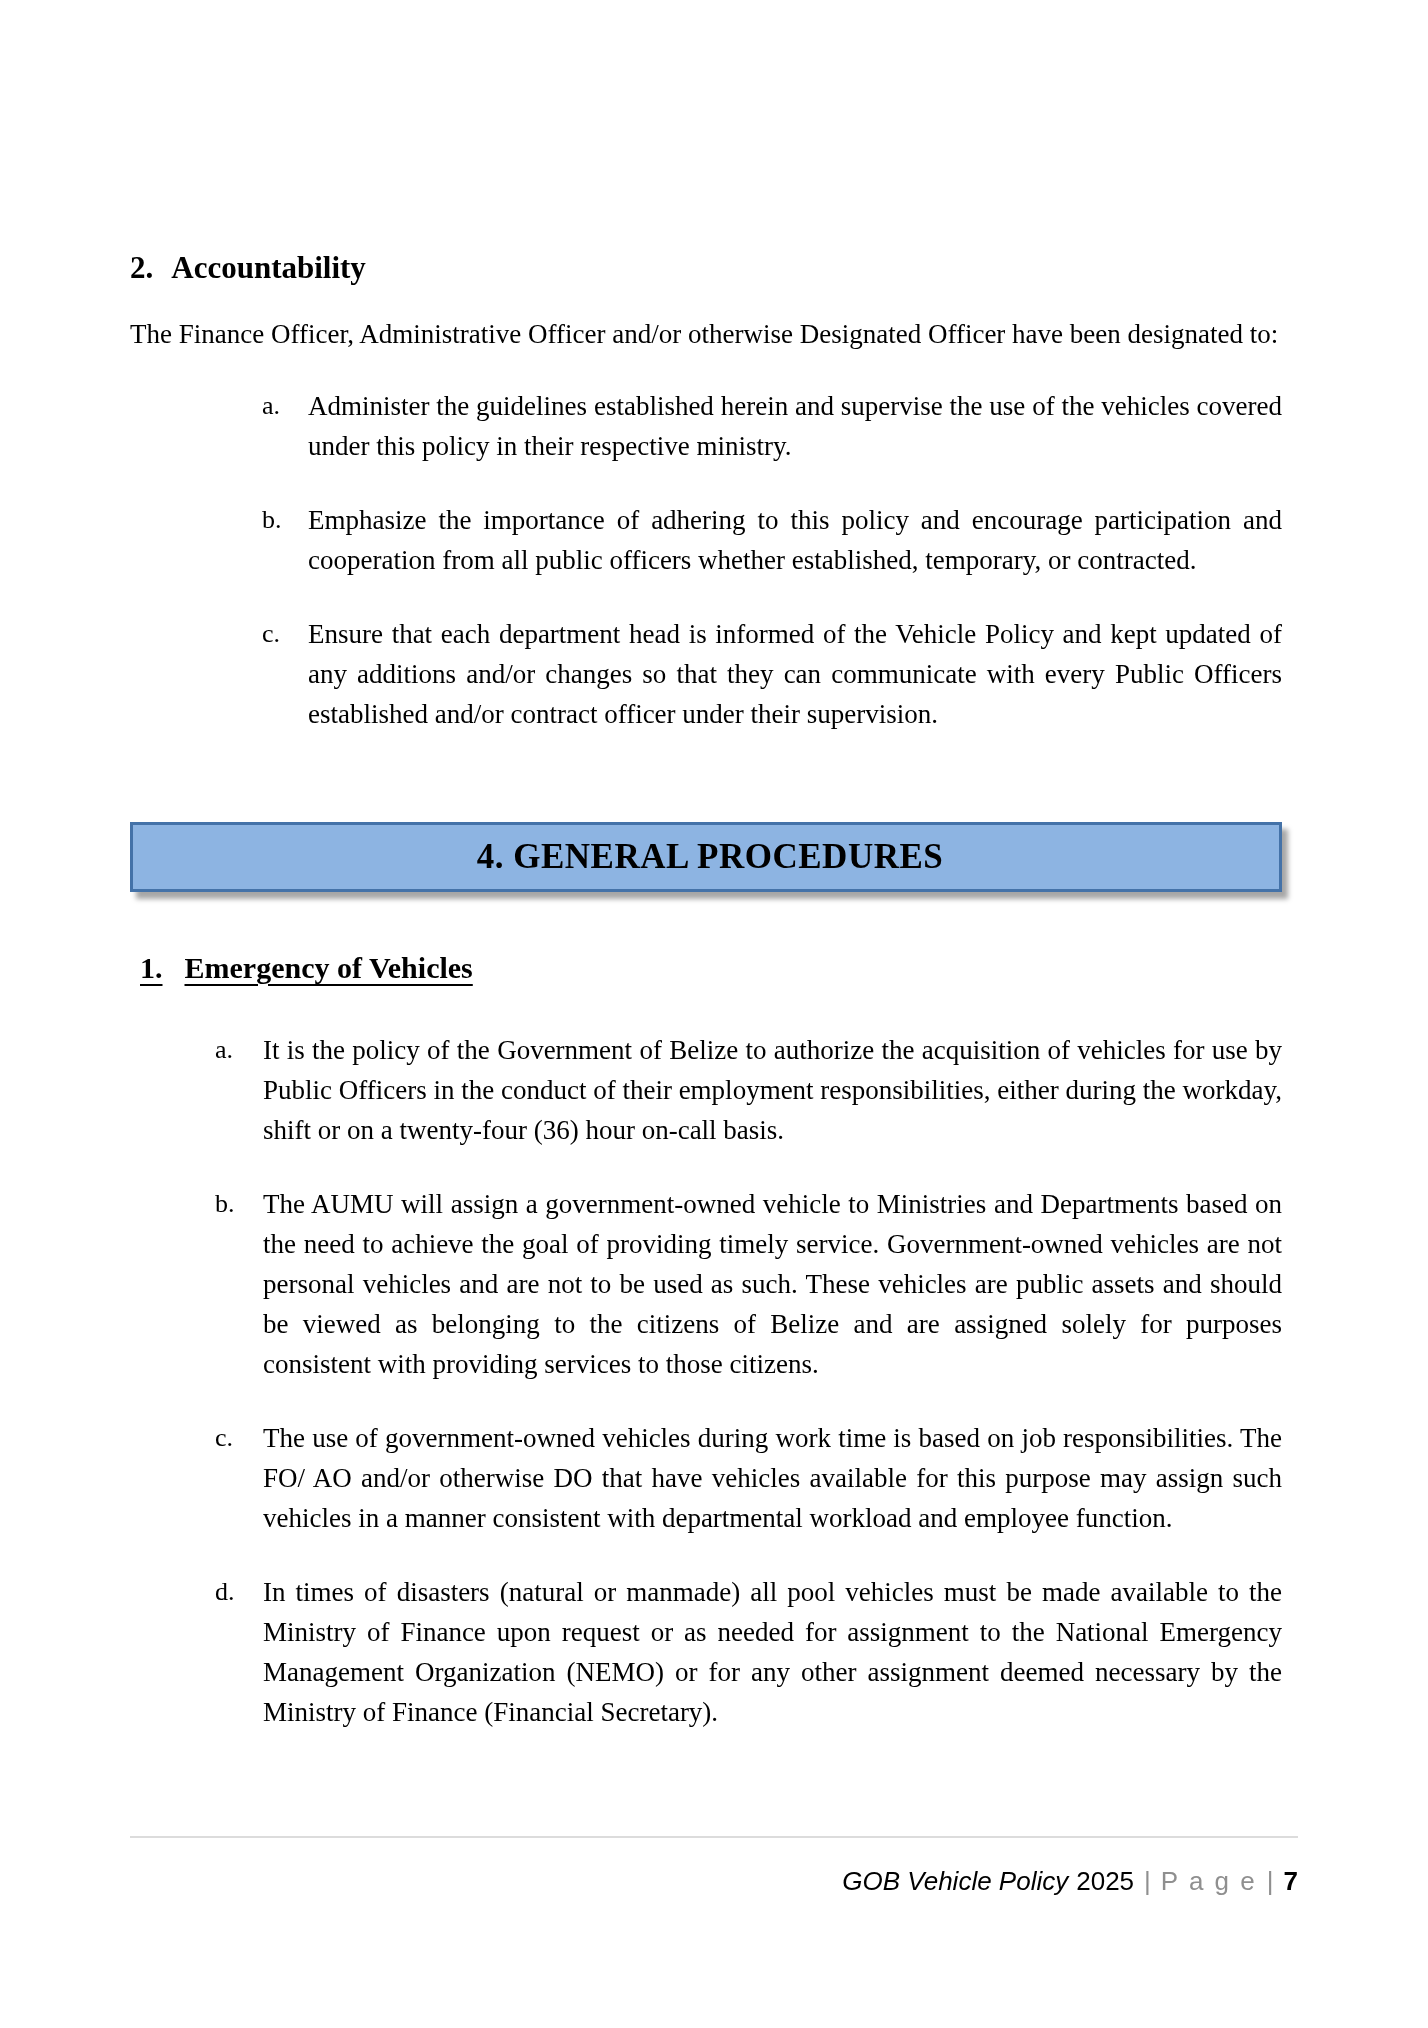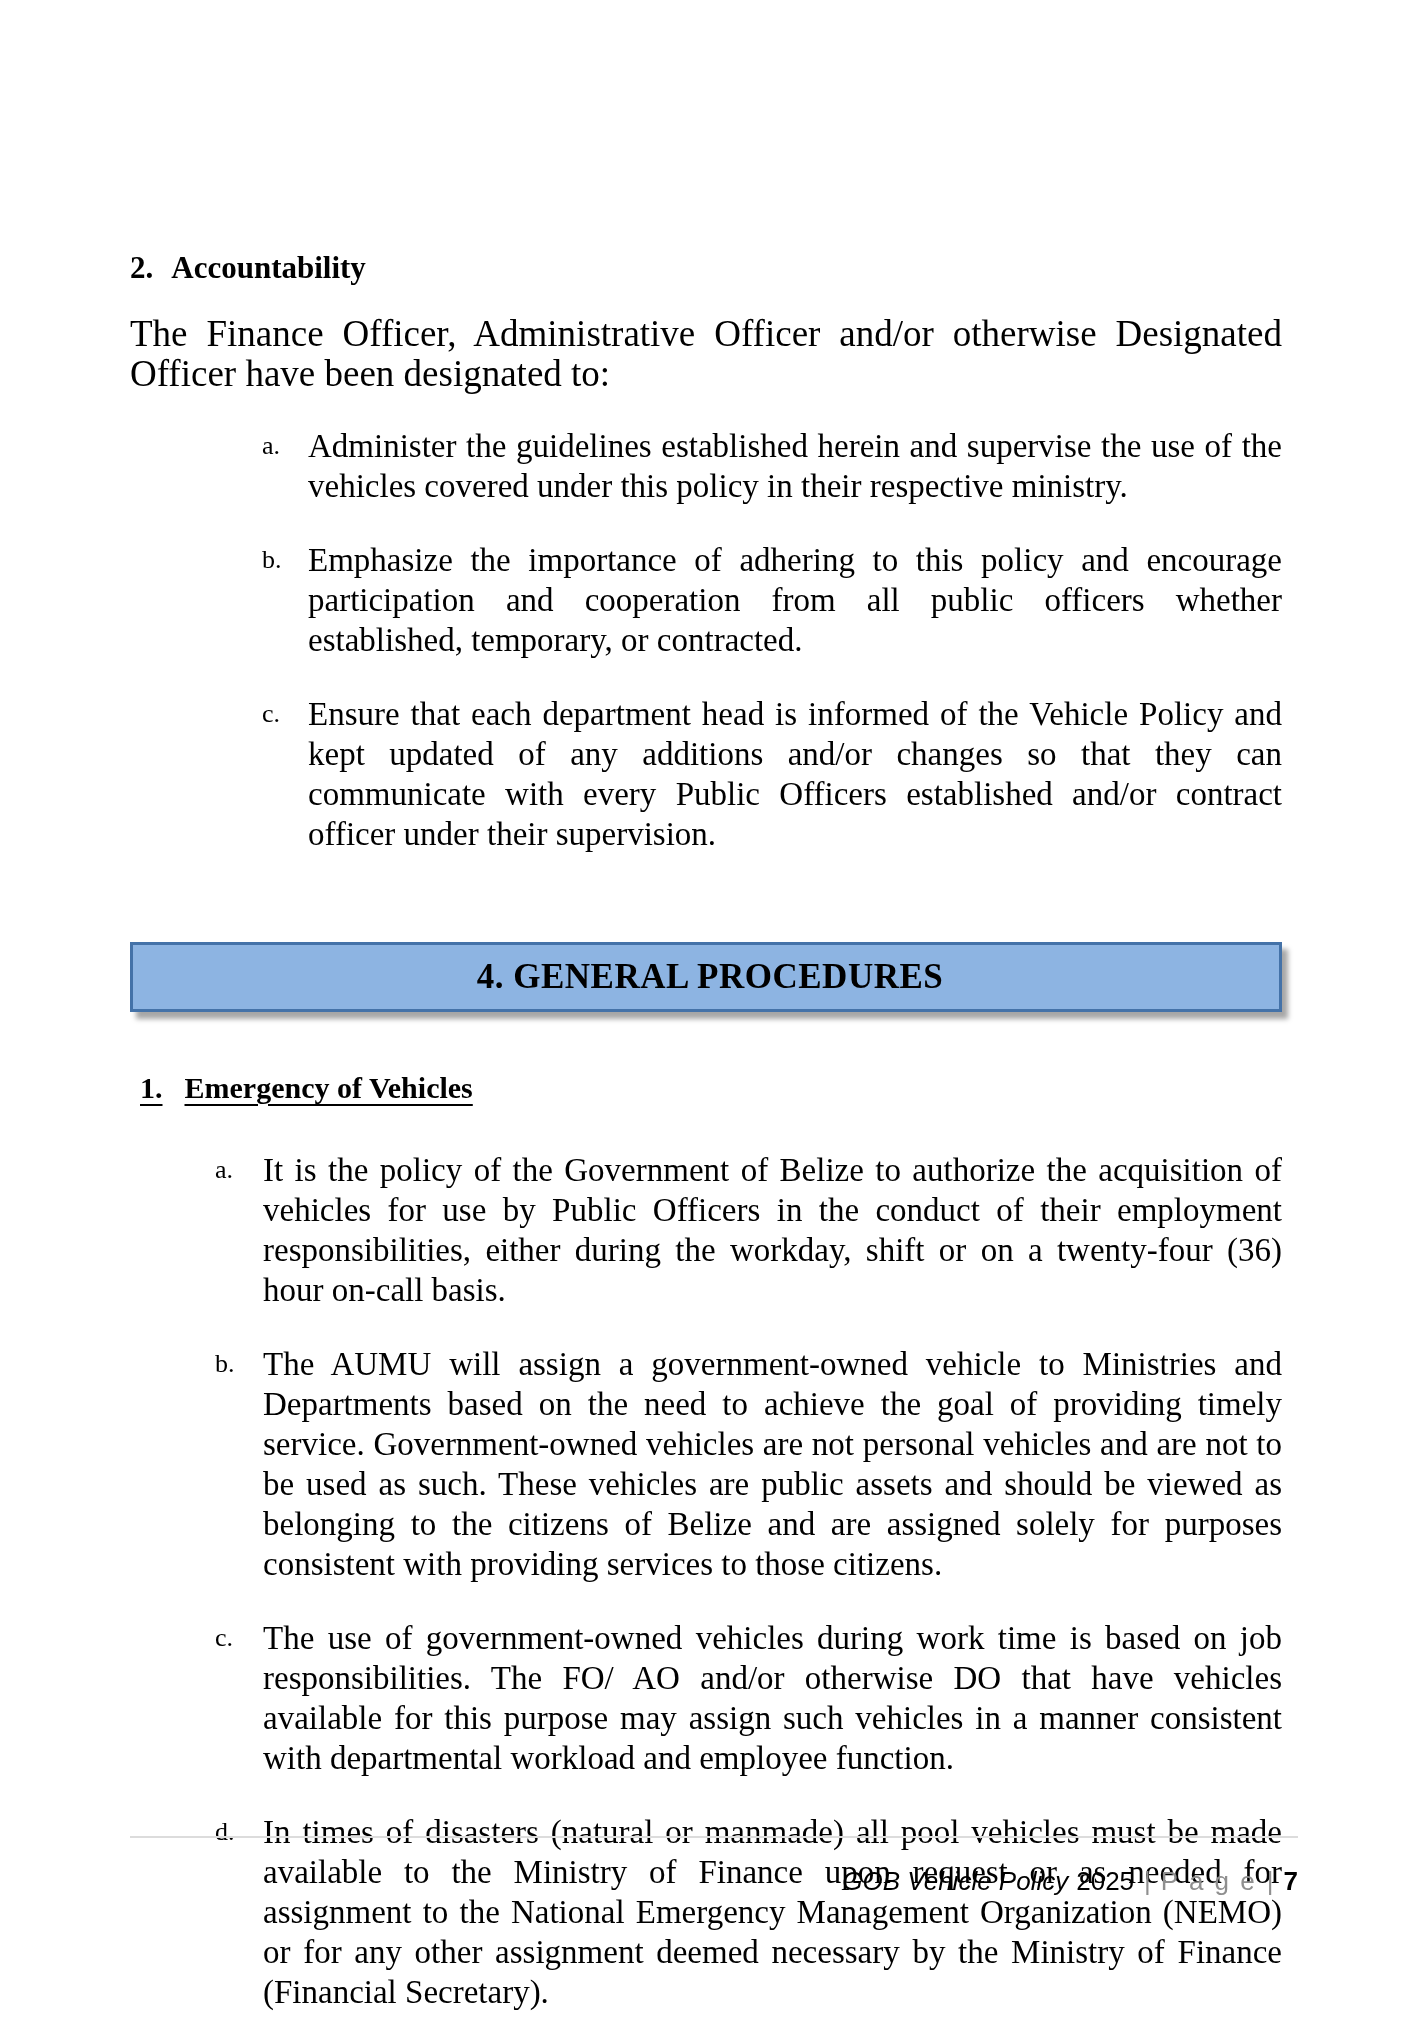--- a/index.html
+++ b/index.html
@@ -24,41 +24,41 @@
   }
   .sec-heading {
     margin: 0;
     font-size: 31px;
     font-weight: bold;
     line-height: 36px;
   }
   .sec-heading .h-num { margin-right: 18px; }
   .para {
     margin: 28px 0 0 0;
-    font-size: 37px;
+    font-size: 27px;
     line-height: 40px;
     text-align: justify;
   }
   .list { margin-top: 0; }
   .item {
     display: flex;
     margin-top: 32px;
   }
   .acct-list { margin-left: 132px; }
   .acct-list .marker { width: 46px; }
   .assign-list { margin-left: 85px; }
   .assign-list .marker { width: 48px; }
   .marker {
     flex: none;
     font-size: 26px;
     line-height: 40px;
   }
   .item .txt {
     flex: 1;
-    font-size: 33px;
+    font-size: 27px;
     line-height: 40px;
     text-align: justify;
   }
   .gap-lg { margin-top: 48px; }
   .banner {
     margin-top: 88px;
     height: 64px;
     background: #8DB4E2;
     border: 3px solid #4472A8;
     box-shadow: 6px 7px 5px rgba(0,0,0,0.35);

